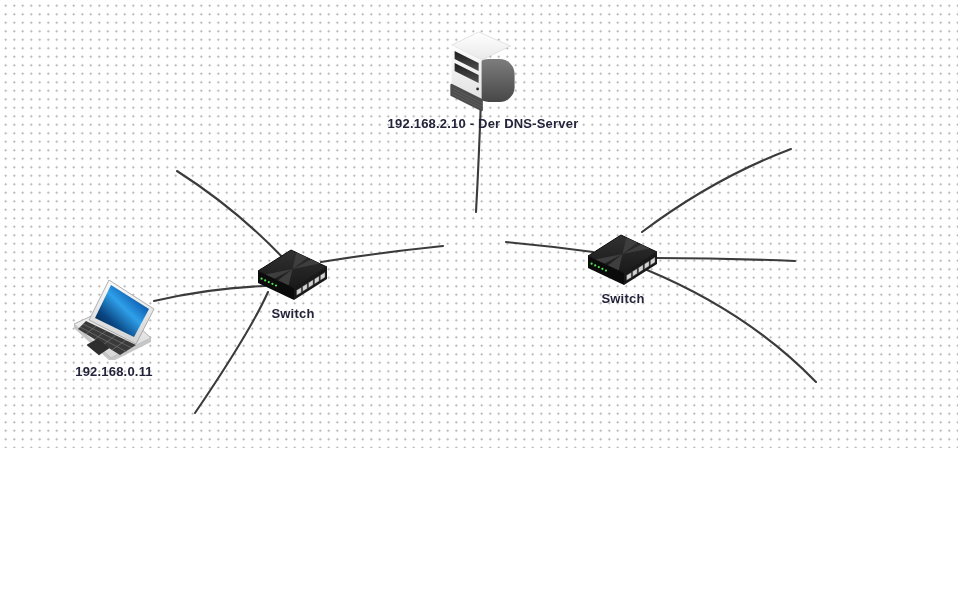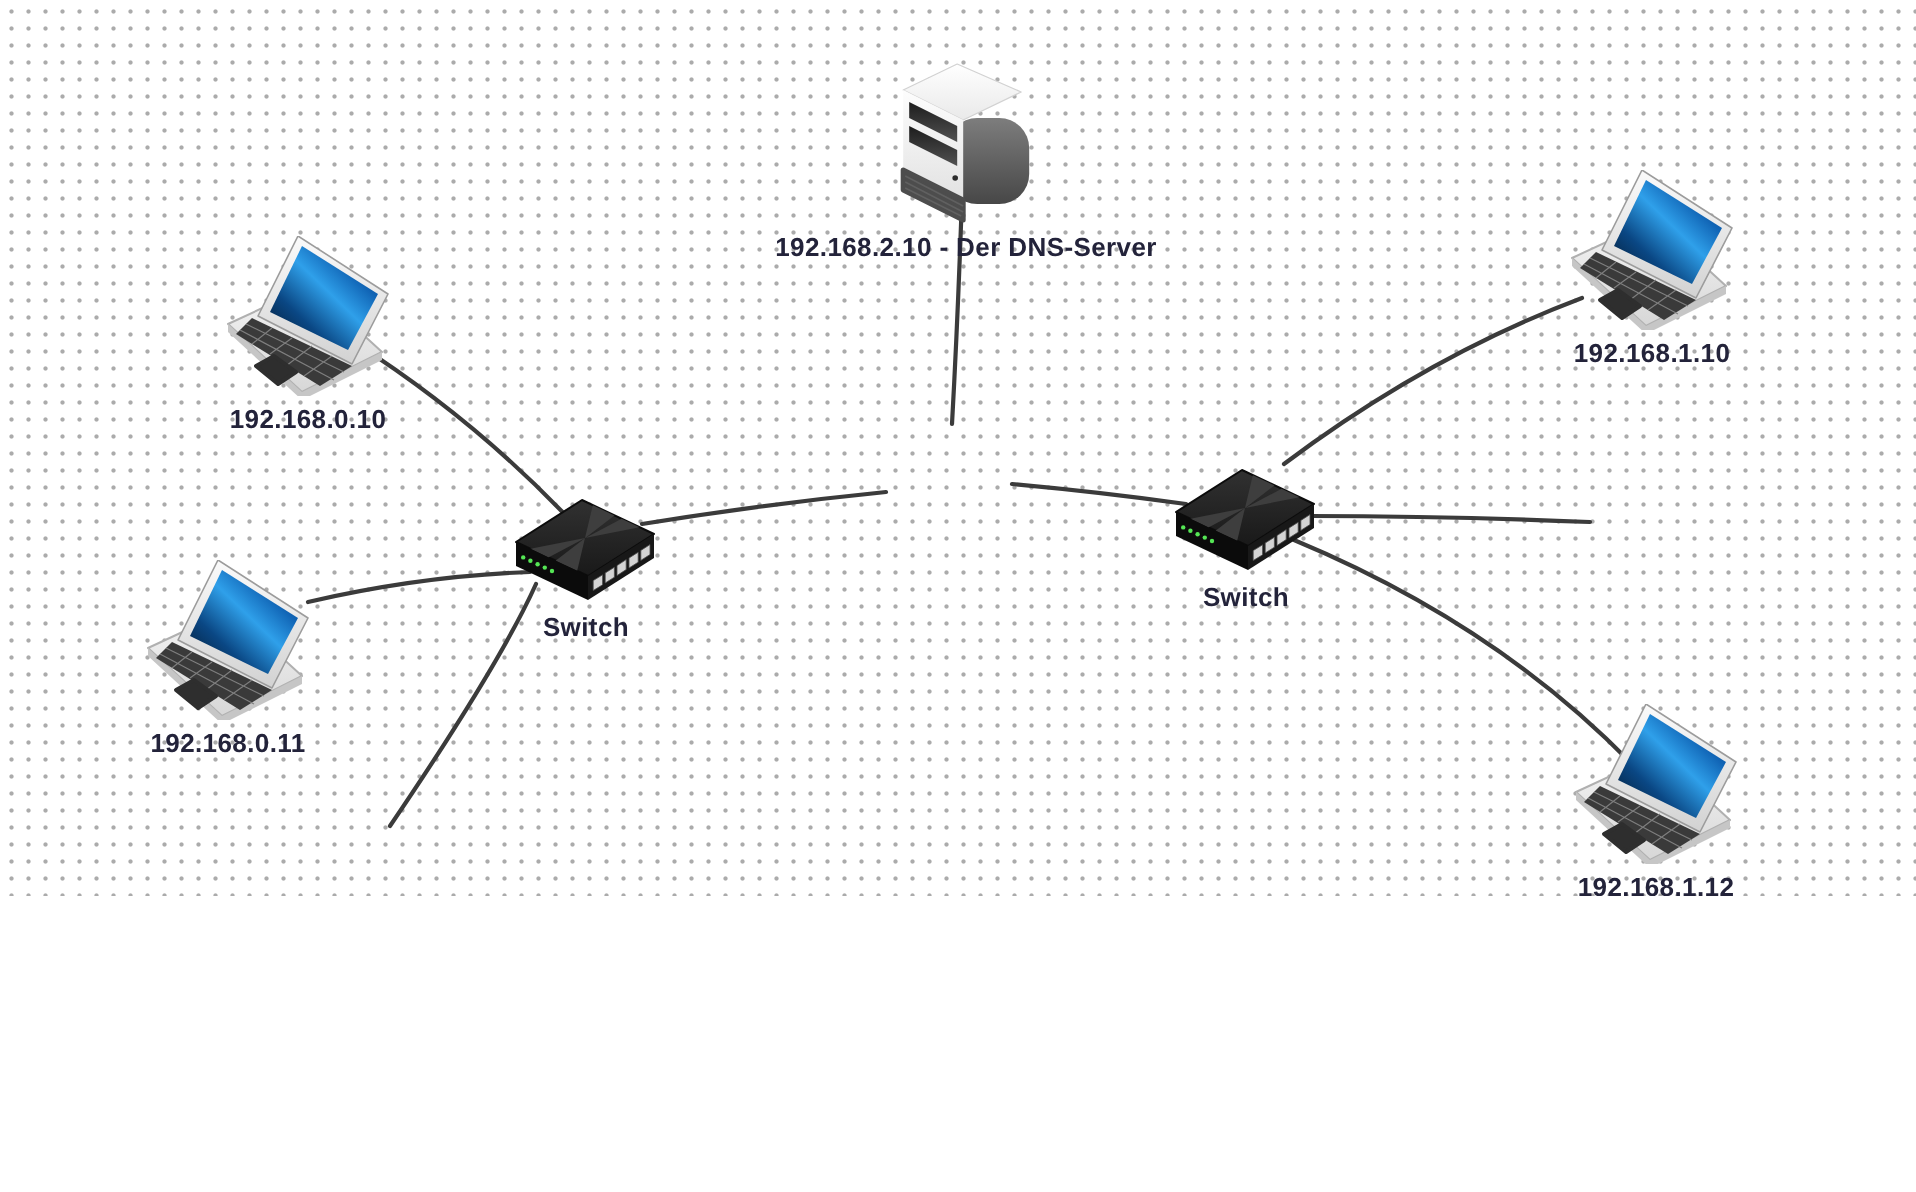--- a/index.html
+++ b/index.html
@@ -153,43 +153,25 @@
     <span class="label">Switch</span>
   </div>
 
   <div class="node" style="left:623px;top:233px">
     <svg class="icon" width="74" height="54">
         <use href="#sym-switch"></use>
       </svg>
     <span class="label">Switch</span>
   </div>
 
-  <div class="node" style="left:154px;top:118px">
-    <svg class="icon" width="82" height="80">
-        <use href="#sym-laptop"></use>
-      </svg>
-    <span class="label">192.168.0.10</span>
-  </div>
 
   <div class="node" style="left:114px;top:280px">
     <svg class="icon" width="82" height="80">
         <use href="#sym-laptop"></use>
       </svg>
     <span class="label">192.168.0.11</span>
   </div>
 
 
-  <div class="node" style="left:826px;top:85px">
-    <svg class="icon" width="82" height="80">
-        <use href="#sym-laptop"></use>
-      </svg>
-    <span class="label">192.168.1.10</span>
-  </div>
 
 
-  <div class="node" style="left:828px;top:352px">
-    <svg class="icon" width="82" height="80">
-        <use href="#sym-laptop"></use>
-      </svg>
-    <span class="label">192.168.1.12</span>
-  </div>
 
 </div>
 
 </body></html>

